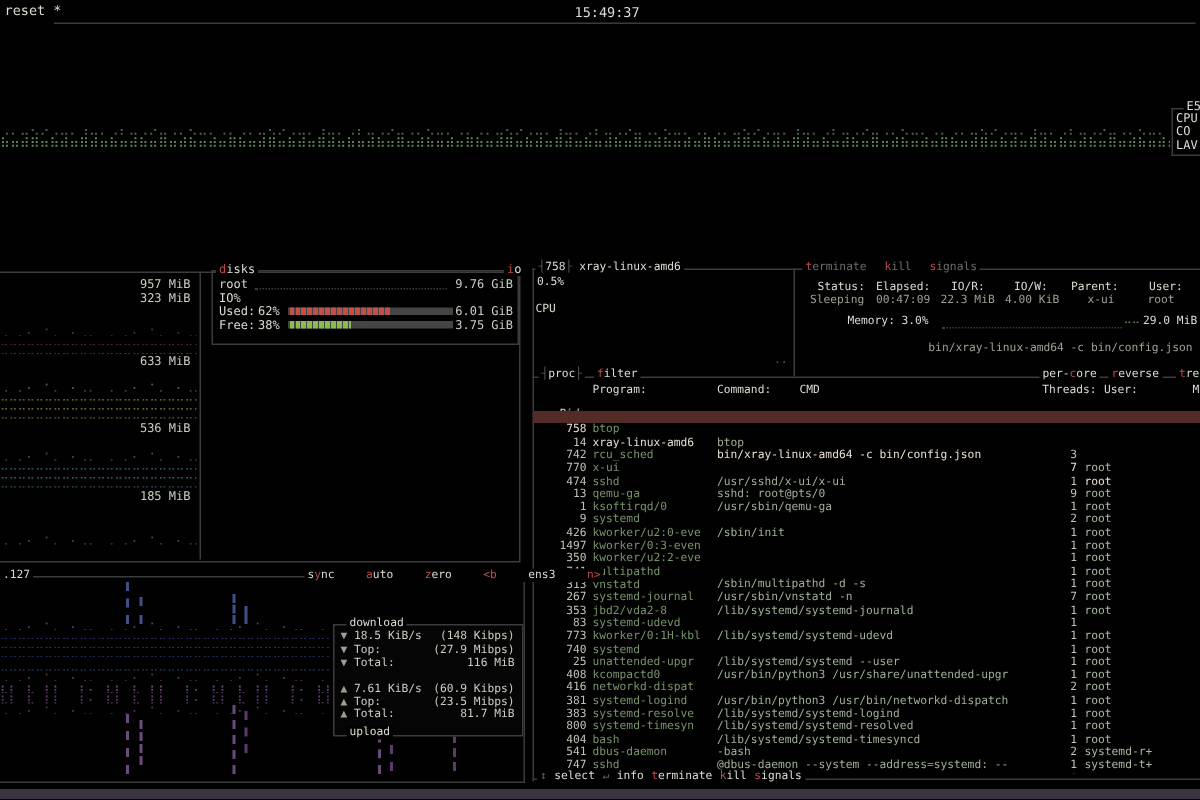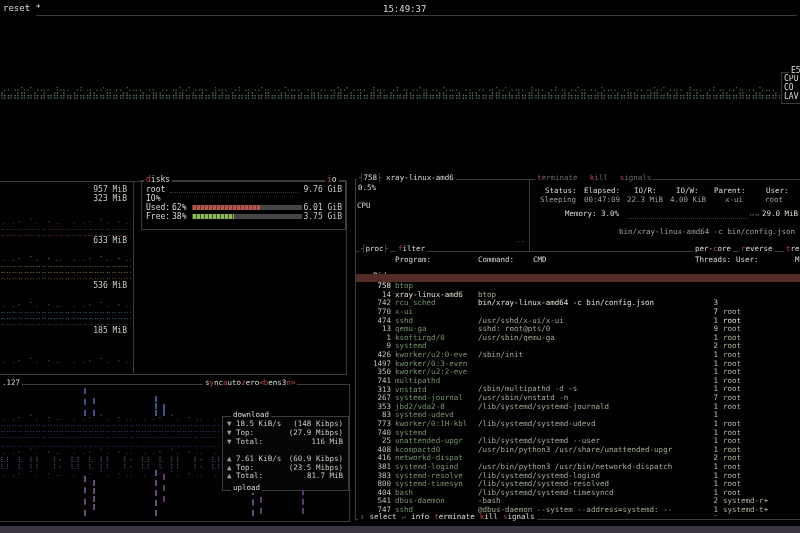--- a/index.html
+++ b/index.html
@@ -73,21 +73,21 @@
   <div class="graph f8" style="left:0;top:301px;width:131px;height:6px;color:#35525e;">⠠⠀⠄⠂⠀⠁⠄⠀⠂⠠⠄⠀⠠⠀⠄⠂⠀⠁⠄⠀⠂⠠⠄⠀⠠⠀⠄⠂⠀⠁⠄⠀⠂⠠⠄⠀</div>
   <div class="graph f8" style="left:0;top:307px;width:131px;height:6px;color:#41677a;">⣤⣤⣤⣤⣤⣤⣤⣤⣤⣤⣤⣤⣤⣤⣤⣤⣤⣤⣤⣤⣤⣤⣤⣤⣤⣤⣤⣤</div>
   <div class="graph f8" style="left:0;top:313px;width:131px;height:6px;color:#477089;">⣤⣤⣤⣤⣤⣤⣤⣤⣤⣤⣤⣤⣤⣤⣤⣤⣤⣤⣤⣤⣤⣤⣤⣤⣤⣤⣤⣤</div>
   <div class="graph f8" style="left:0;top:319px;width:131px;height:6px;color:#35525e;">⣤⣤⣤⣤⣤⣤⣤⣤⣤⣤⣤⣤⣤⣤⣤⣤⣤⣤⣤⣤⣤⣤⣤⣤⣤⣤⣤⣤</div>
   <span class="abs f8" style="left:51px;top:326px;width:76px;text-align:right;">185 MiB</span>
 
   <div class="graph f8" style="left:0;top:357px;width:131px;height:6px;color:#6e3a34;">⠠⠀⠄⠂⠀⠁⠄⠀⠂⠠⠄⠀⠠⠀⠄⠂⠀⠁⠄⠀⠂⠠⠄⠀⠠⠀⠄⠂⠀⠁⠄⠀⠂⠠⠄⠀</div>
 
   <div class="box" style="left:141px;top:180px;width:203px;height:48px;"></div>
   <span class="abs f8 white onborder" style="left:144px;top:175px;"><span class="hot">d</span>isks</span>
-  <span class="abs f8 white onborder" style="left:325px;top:175px;text-align:right;"><span class="hot">i</span>o</span>
+  <span class="abs f8 white onborder" style="left:336px;top:175px;text-align:right;"><span class="hot">i</span>o</span>
 
   <span class="abs f8 white" style="left:146px;top:185px;">root</span>
   <div class="leader" style="left:170px;top:191px;width:128px;"></div>
   <span class="abs f8" style="left:300px;top:185px;width:42px;text-align:right;">9.76 GiB</span>
   <span class="abs f8 white" style="left:146px;top:194px;">IO%</span>
 
   <span class="abs f8 white" style="left:146px;top:203px;">Used:</span>
   <span class="abs f8 white" style="left:172px;top:203px;">62%</span>
   <div class="meter" style="left:192px;top:205px;width:110px;">
       <i style="width:62%;color:#c05048;"></i>
@@ -96,21 +96,21 @@
 
   <span class="abs f8 white" style="left:146px;top:212px;">Free:</span>
   <span class="abs f8 white" style="left:172px;top:212px;">38%</span>
   <div class="meter" style="left:192px;top:214px;width:110px;">
       <i style="width:38%;color:#8cbb4e;"></i>
     </div>
   <span class="abs f8" style="left:300px;top:212px;width:42px;text-align:right;">3.75 GiB</span>
 
   <div class="box" style="left:-6px;top:384px;width:354px;height:136px;"></div>
   <span class="abs f75 white onborder" style="left:0px;top:379px;">.127</span>
-  <div class="abs f75 onborder" style="left:203px;top:379px;display:flex;gap:0;">
+  <div class="abs f75 onborder" style="left:203px;top:379px;display:flex;gap:21px;">
     <span class="white">s<span class="hot">y</span>nc</span>
     <span class="white"><span class="hot">a</span>uto</span>
     <span class="white"><span class="hot">z</span>ero</span>
     <span class="hot">&lt;b</span>
     <span class="white">ens3</span>
     <span class="hot">n&gt;</span>
   </div>
 
   <div class="spike" style="left:84px;top:388px;height:28px;color:#42508a;border-color:#42508a;"></div>
   <div class="spike" style="left:93px;top:398px;height:18px;border-color:#42508a;"></div>

